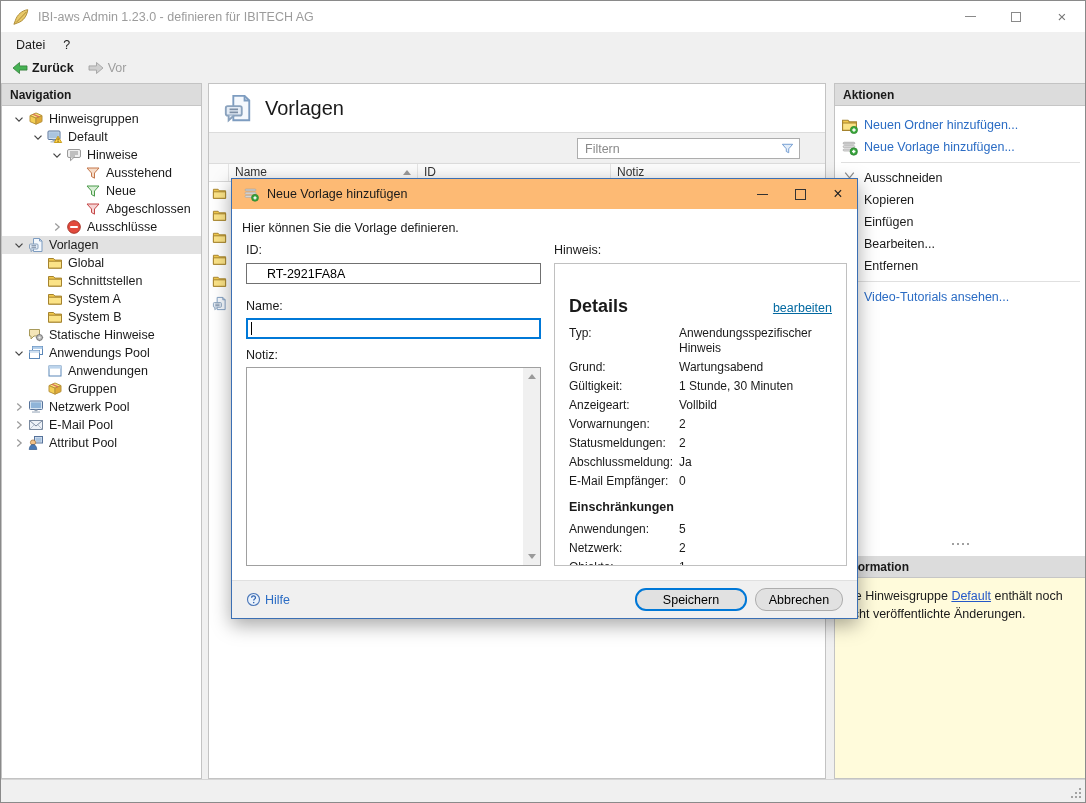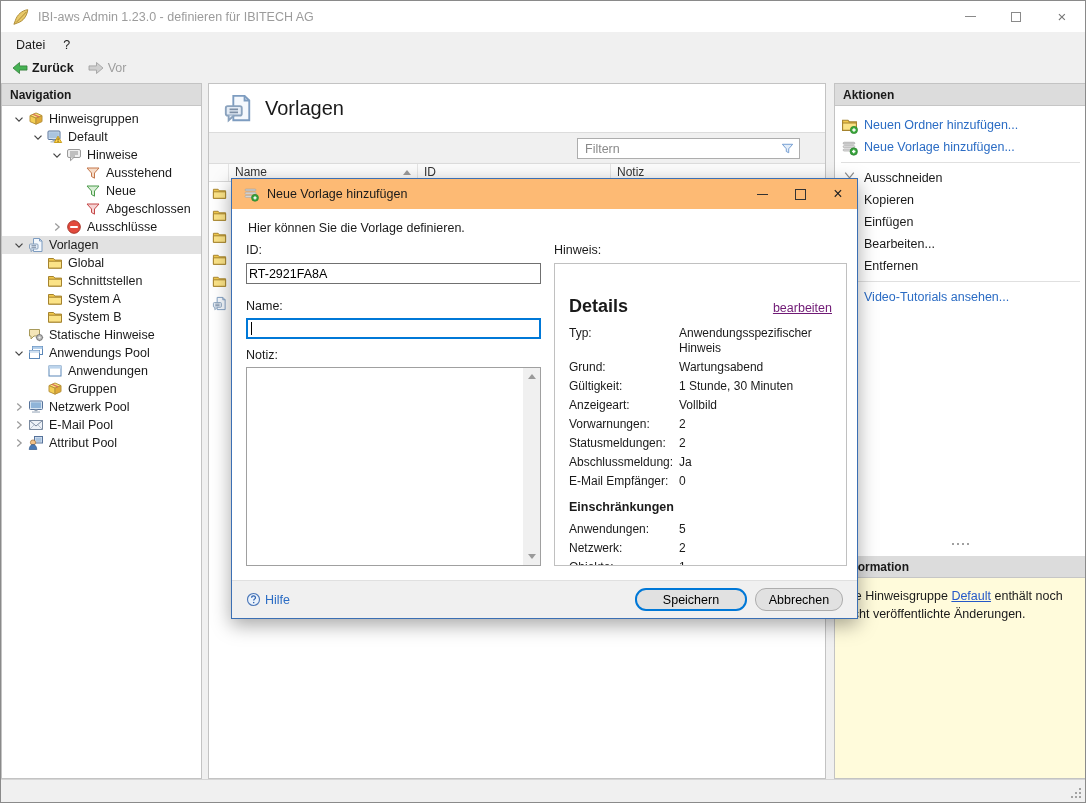--- a/index.html
+++ b/index.html
@@ -100,44 +100,44 @@
             z-index: 50; }
   .dlg-titlebar { position: absolute; left: 0; top: 0; right: 0; height: 30px;
                   display: flex; align-items: center; background: #fdba74; }
   .dlg-titlebar .icon { width: 16px; height: 16px; margin: 0 8px 0 11px; }
   .dlg-title-text { font-size: 12.5px; color: #1a1a1a; }
   .dlg-controls { margin-left: auto; display: flex; height: 100%; }
   .dlg-btn { width: 38px; height: 100%; display: flex; align-items: center; justify-content: center; }
   .dlg-glyph-min { width: 11px; height: 1px; background: #333; }
   .dlg-glyph-max { width: 11px; height: 11px; border: 1px solid #333; }
   .dlg-glyph-close { font-size: 16px; color: #222; line-height: 1; }
-  .dlg-intro { position: absolute; left: 16px; top: 42px; }
+  .dlg-intro { position: absolute; left: 10px; top: 42px; }
   .fld-label { position: absolute; font-size: 12.5px; }
   .lbl-id { left: 14px; top: 64px; } .lbl-name { left: 14px; top: 120px; } .lbl-notiz { left: 14px; top: 169px; }
   .lbl-hinweis { left: 322px; top: 64px; }
   .txt-input { position: absolute; left: 14px; width: 295px; height: 21px; border: 1px solid #707070;
-               font: 12.5px "Liberation Sans", sans-serif; padding: 0 2px; outline: none; background: #fff; }
+               font: 12.5px "Liberation Sans", sans-serif; padding: 0 20px; outline: none; background: #fff; }
   .inp-id { top: 84px; }
   .inp-name { top: 139px; border: 2px solid #0078d7; padding: 0 3px; }
   .caret { position: absolute; left: 19px; top: 143px; width: 1px; height: 13px; background: #000; z-index: 51; }
   .notiz-box { position: absolute; left: 14px; top: 188px; width: 295px; height: 199px;
                border: 1px solid #a0a0a0; background: #fff; }
   .sbar { position: absolute; right: 0; top: 0; bottom: 0; width: 17px; background: #f0f0f0; }
   .sbar-btn { position: absolute; left: 0; width: 17px; height: 17px;
               display: flex; align-items: center; justify-content: center; }
   .sbar-up { top: 0; } .sbar-down { bottom: 0; }
   .tri-up { width: 0; height: 0; border-left: 4px solid transparent; border-right: 4px solid transparent;
             border-bottom: 5px solid #9a9a9a; }
   .tri-down { width: 0; height: 0; border-left: 4px solid transparent; border-right: 4px solid transparent;
               border-top: 5px solid #9a9a9a; }
   .details-box { position: absolute; left: 322px; top: 84px; width: 293px; height: 303px;
                  border: 1px solid #c0c0c0; padding: 12px 14px; overflow: hidden; }
   .details-head { display: flex; justify-content: space-between; align-items: baseline; margin-bottom: 9px; }
   .details-head b { font-size: 18px; margin-top: 20px; }
-  .edit-link { color: #701a75; text-decoration: underline; font-size: 12.5px; }
+  .edit-link { color: #0369a1; text-decoration: underline; font-size: 12.5px; }
   .drow { display: flex; margin-bottom: 4px; line-height: 15px; font-size: 12px; }
   .dlabel { width: 110px; flex-shrink: 0; }
   .dvalue { flex: 1; }
   .restrict-head { font-weight: bold; font-size: 12.5px; margin: 11px 0 8px; }
   .dlg-footer { position: absolute; left: 0; right: 0; bottom: 0; height: 38px; background: #f0f0f0;
                 border-top: 1px solid #e0e0e0; display: flex; align-items: center; padding: 0 14px; }
   .help-link { display: flex; align-items: center; gap: 4px; color: #2b6cc4; margin-right: auto; }
   .help-link .icon { width: 15px; height: 15px; }
   .btn { height: 23px; font: 12.5px "Liberation Sans", sans-serif; display: flex;
          align-items: center; justify-content: center; border-radius: 11px; }

